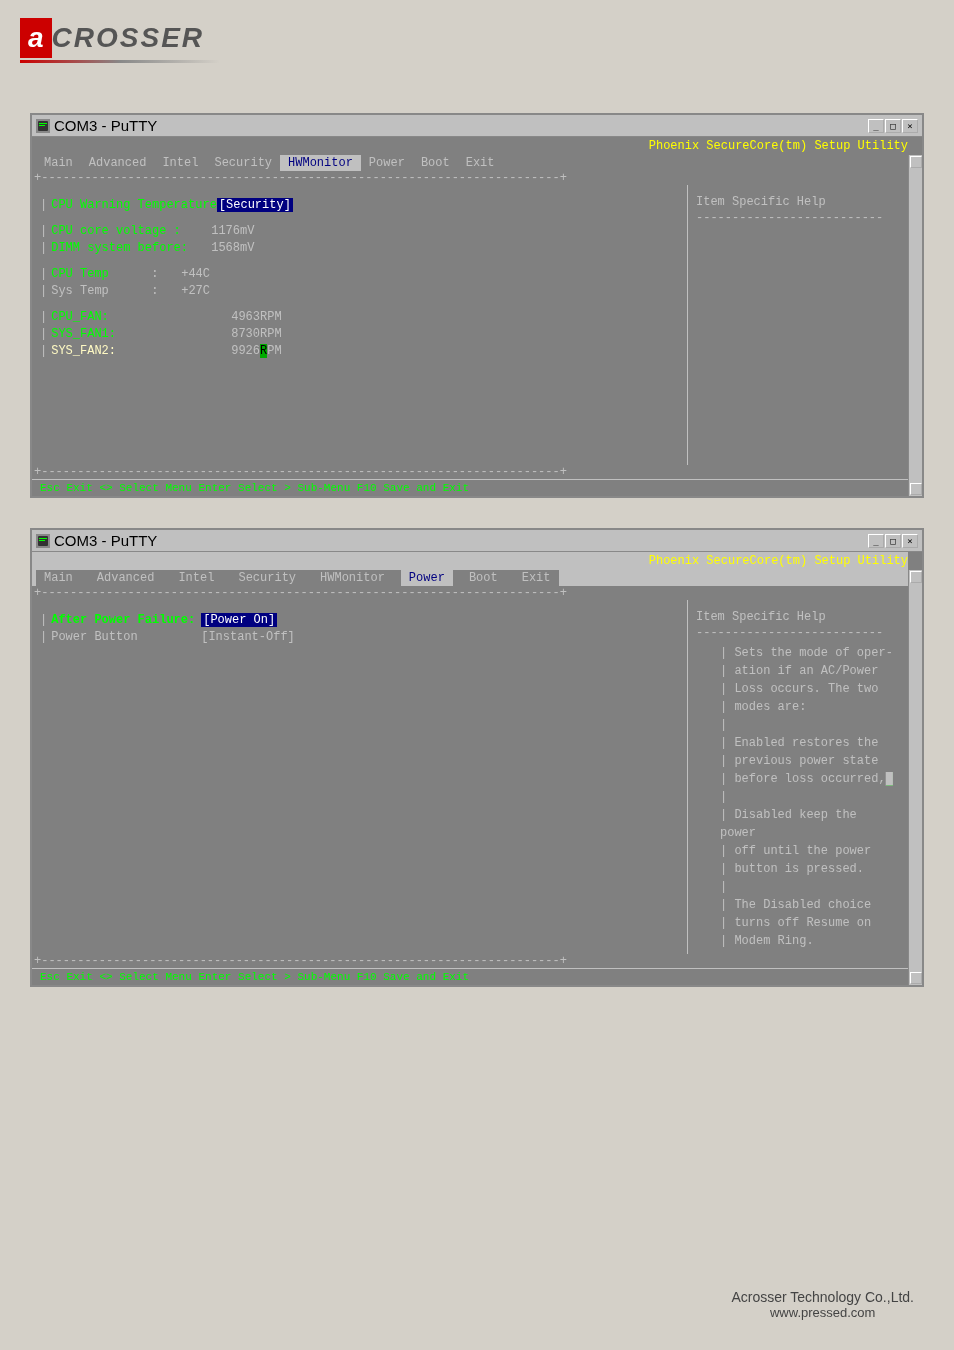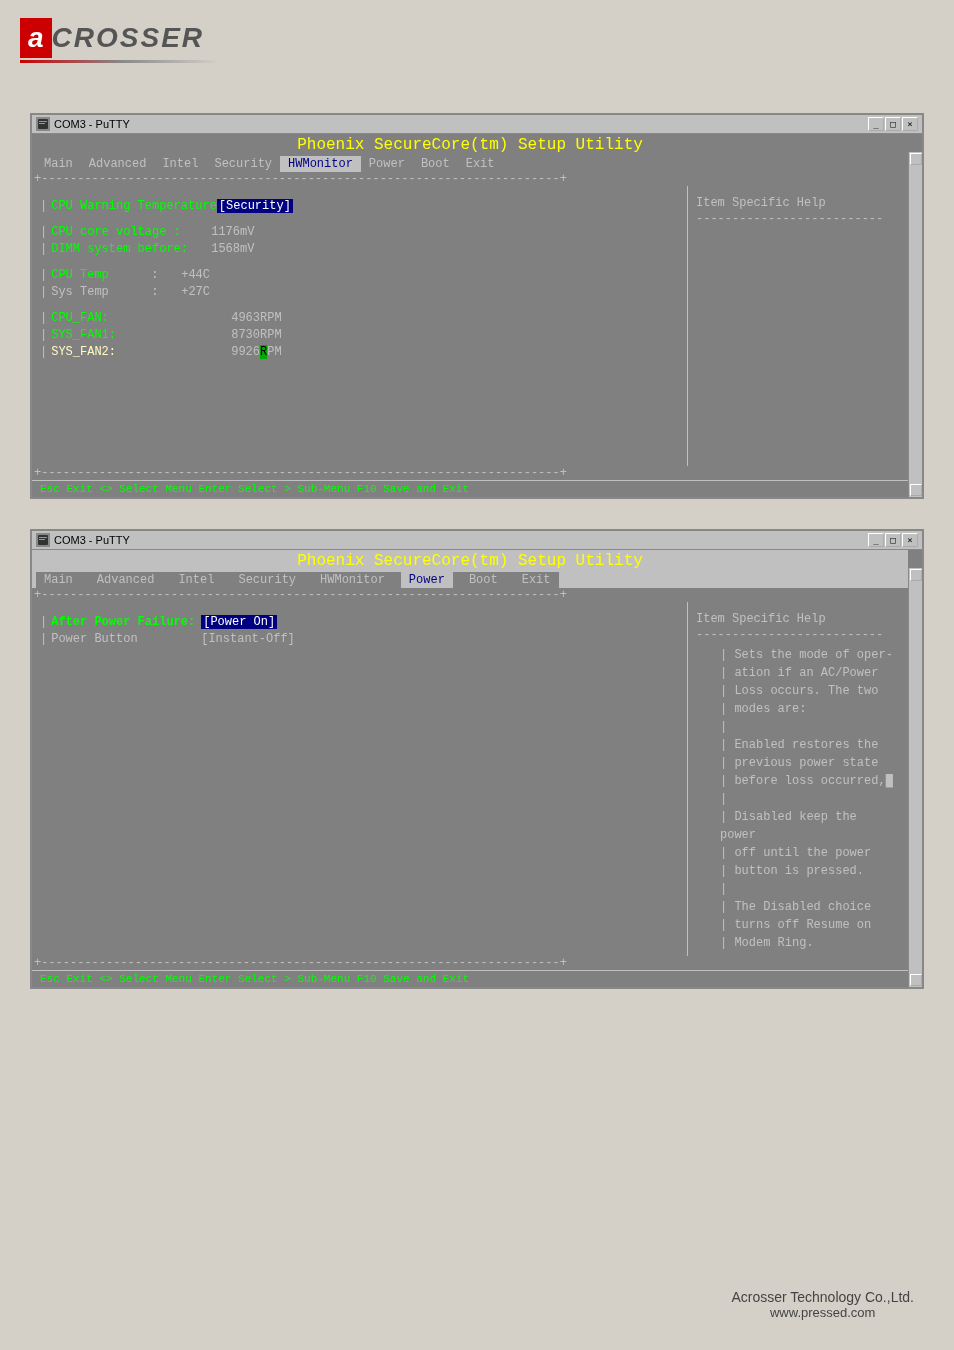--- a/index.html
+++ b/index.html
@@ -68,21 +68,21 @@
     .terminal-title-icon {
       width: 14px;
       height: 14px;
       background: #888;
       display: inline-flex;
       align-items: center;
       justify-content: center;
       font-size: 9px;
     }
     .terminal-title-text {
-      font-size: 11px;
+      font-size: 15px;
       font-family: Arial, sans-serif;
     }
     .terminal-controls {
       display: flex;
       gap: 1px;
     }
     .terminal-btn {
       width: 16px;
       height: 14px;
       background: #c0c0c0;
@@ -101,23 +101,23 @@
       padding: 0;
       font-family: 'Courier New', Courier, monospace;
       font-size: 12px;
       color: #c0c0c0;
       position: relative;
     }
 
     .bios-header {
       background: #808080;
       color: #ffff00;
-      text-align: center;
+      text-align: right;
       padding: 2px 0;
-      font-size: 16px;
+      font-size: 12px;
     }
 
     .bios-menubar {
       background: #808080;
       display: flex;
       padding: 0 4px;
       gap: 0;
     }
     .bios-menu-item {
       padding: 1px 8px;

